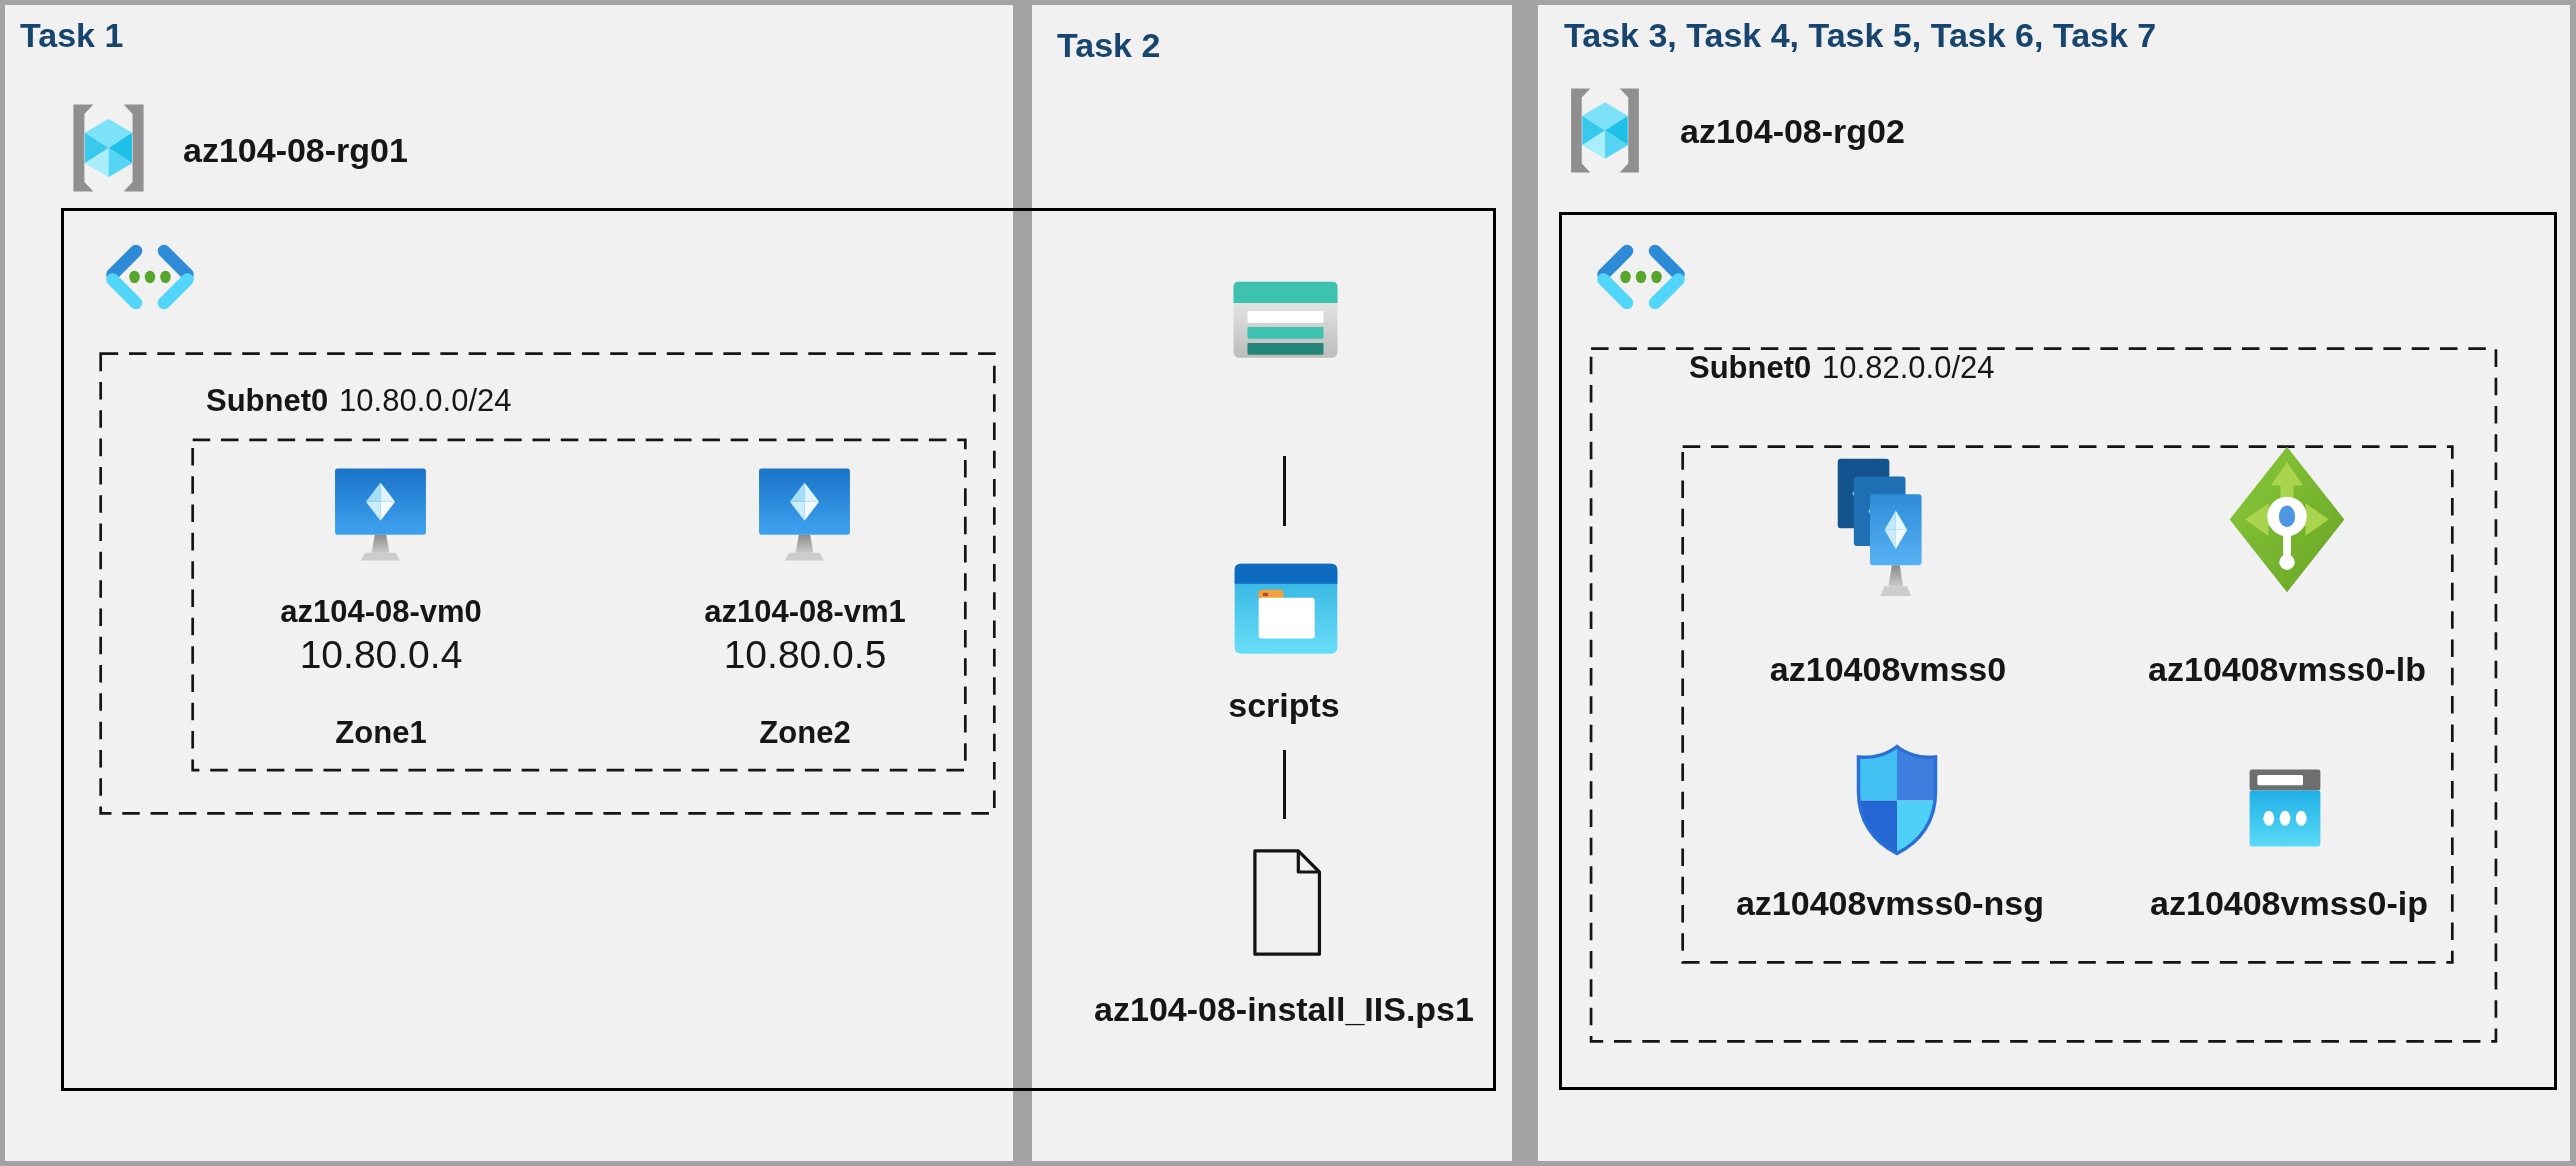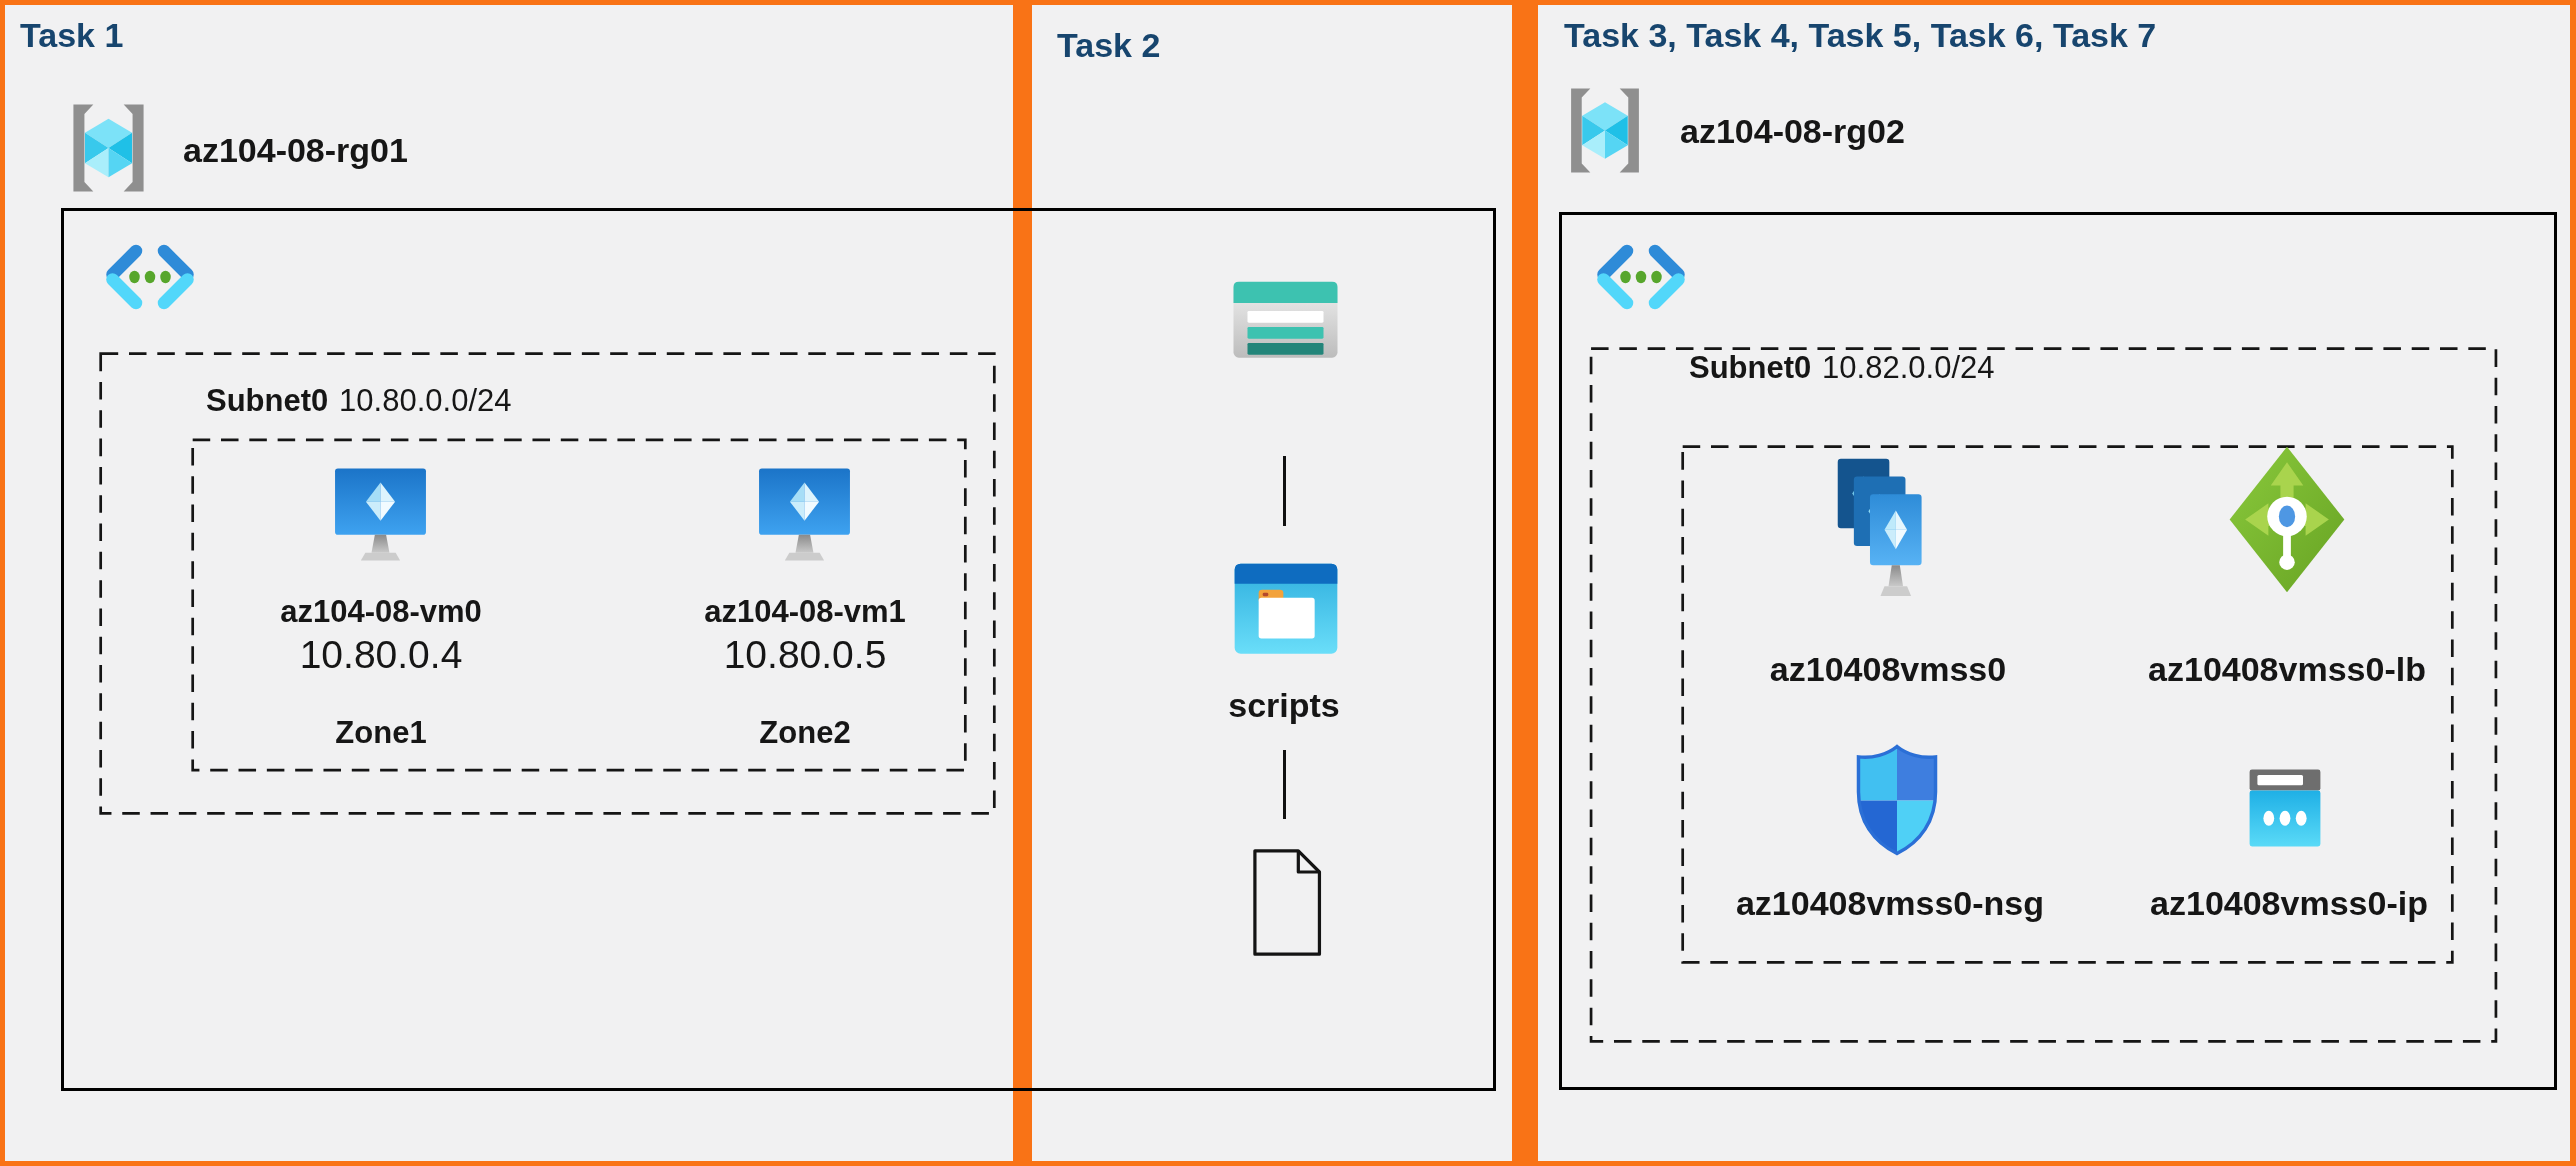--- a/index.html
+++ b/index.html
@@ -1,16 +1,16 @@
 <!DOCTYPE html>
 <html style="font-size:10.8px"><head>
 <meta charset="utf-8">
 <style>
   html,body{margin:0;padding:0;background:#ffffff;}
-  #stage{position:relative;width:2576px;height:1166px;background:#f97316;overflow:hidden;
+  #stage{position:relative;width:2576px;height:1166px;background:#a3a3a3;overflow:hidden;
          font-family:"Liberation Sans", sans-serif;}
   .abs{position:absolute;}
   .panel{position:absolute;background:#f1f1f2;}
   .heading{position:absolute;color:#17456e;font-weight:700;font-size:34px;white-space:nowrap;}
   .boxsolid{position:absolute;border:3.4px solid #000;box-sizing:border-box;}
   .t{position:absolute;white-space:nowrap;color:#161616;font-weight:700;font-size:31px;}
   .sz52{font-size:35px;} .sz50{font-size:34px;} .sz48{font-size:32px;} .sz44{font-size:39px;font-weight:400;}
   .ctr{transform:translate(-50%,-50%);}
   .vctr{transform:translateY(-50%);}
   .cidr{font-weight:400;margin-left:10.8px;}
@@ -138,20 +138,21 @@
     <rect x="4.9" y="7.4" width="8.4" height="6.1" rx="0.4" fill="#FFFFFF"></rect>
   </svg>
   <div class="t sz50 ctr" style="left:1284px;top:705px;">scripts</div>
 
   <div class="vline" style="left:1283px;top:750px;height:69px;"></div>
 
   <svg class="abs" style="left:1242px;top:835px;" width="88" height="135" viewBox="0 0 15 20">
     <path d="M2.2 1.2 H9.6 L13.2 4.8 V18.8 H2.2 Z" fill="#F1F1F2" stroke="#141414" stroke-width="0.55" stroke-linejoin="round"></path>
     <path d="M9.6 1.2 V4.8 H13.2" fill="none" stroke="#141414" stroke-width="0.55" stroke-linejoin="round"></path>
   </svg>
+  <div class="t sz50 ctr" style="left:1284px;top:1009px;">az104-08-install_IIS.ps1</div>
 
   <svg class="abs" style="left:1562px;top:82px;" width="86" height="97" viewBox="0 0 17 18">
     <path d="M1.8 0.7 H5.6 L3.9 2.5 V15.5 L5.6 17.3 H1.8 Z" fill="#8F8F8F"></path>
     <path d="M15.2 0.7 H11.4 L13.1 2.5 V15.5 L11.4 17.3 H15.2 Z" fill="#8F8F8F"></path>
     <polygon points="8.5,3.4 13,6.1 8.5,9.0 4,6.1" fill="#7CE2F8"></polygon>
     <polygon points="4,6.1 8.5,9.0 4,11.9" fill="#38C9EC"></polygon>
     <polygon points="13,6.1 8.5,9.0 13,11.9" fill="#1FC0E7"></polygon>
     <polygon points="4,11.9 8.5,9.0 8.5,14.6" fill="#A9EEFB"></polygon>
     <polygon points="13,11.9 8.5,9.0 8.5,14.6" fill="#55D5F3"></polygon>
   </svg>

